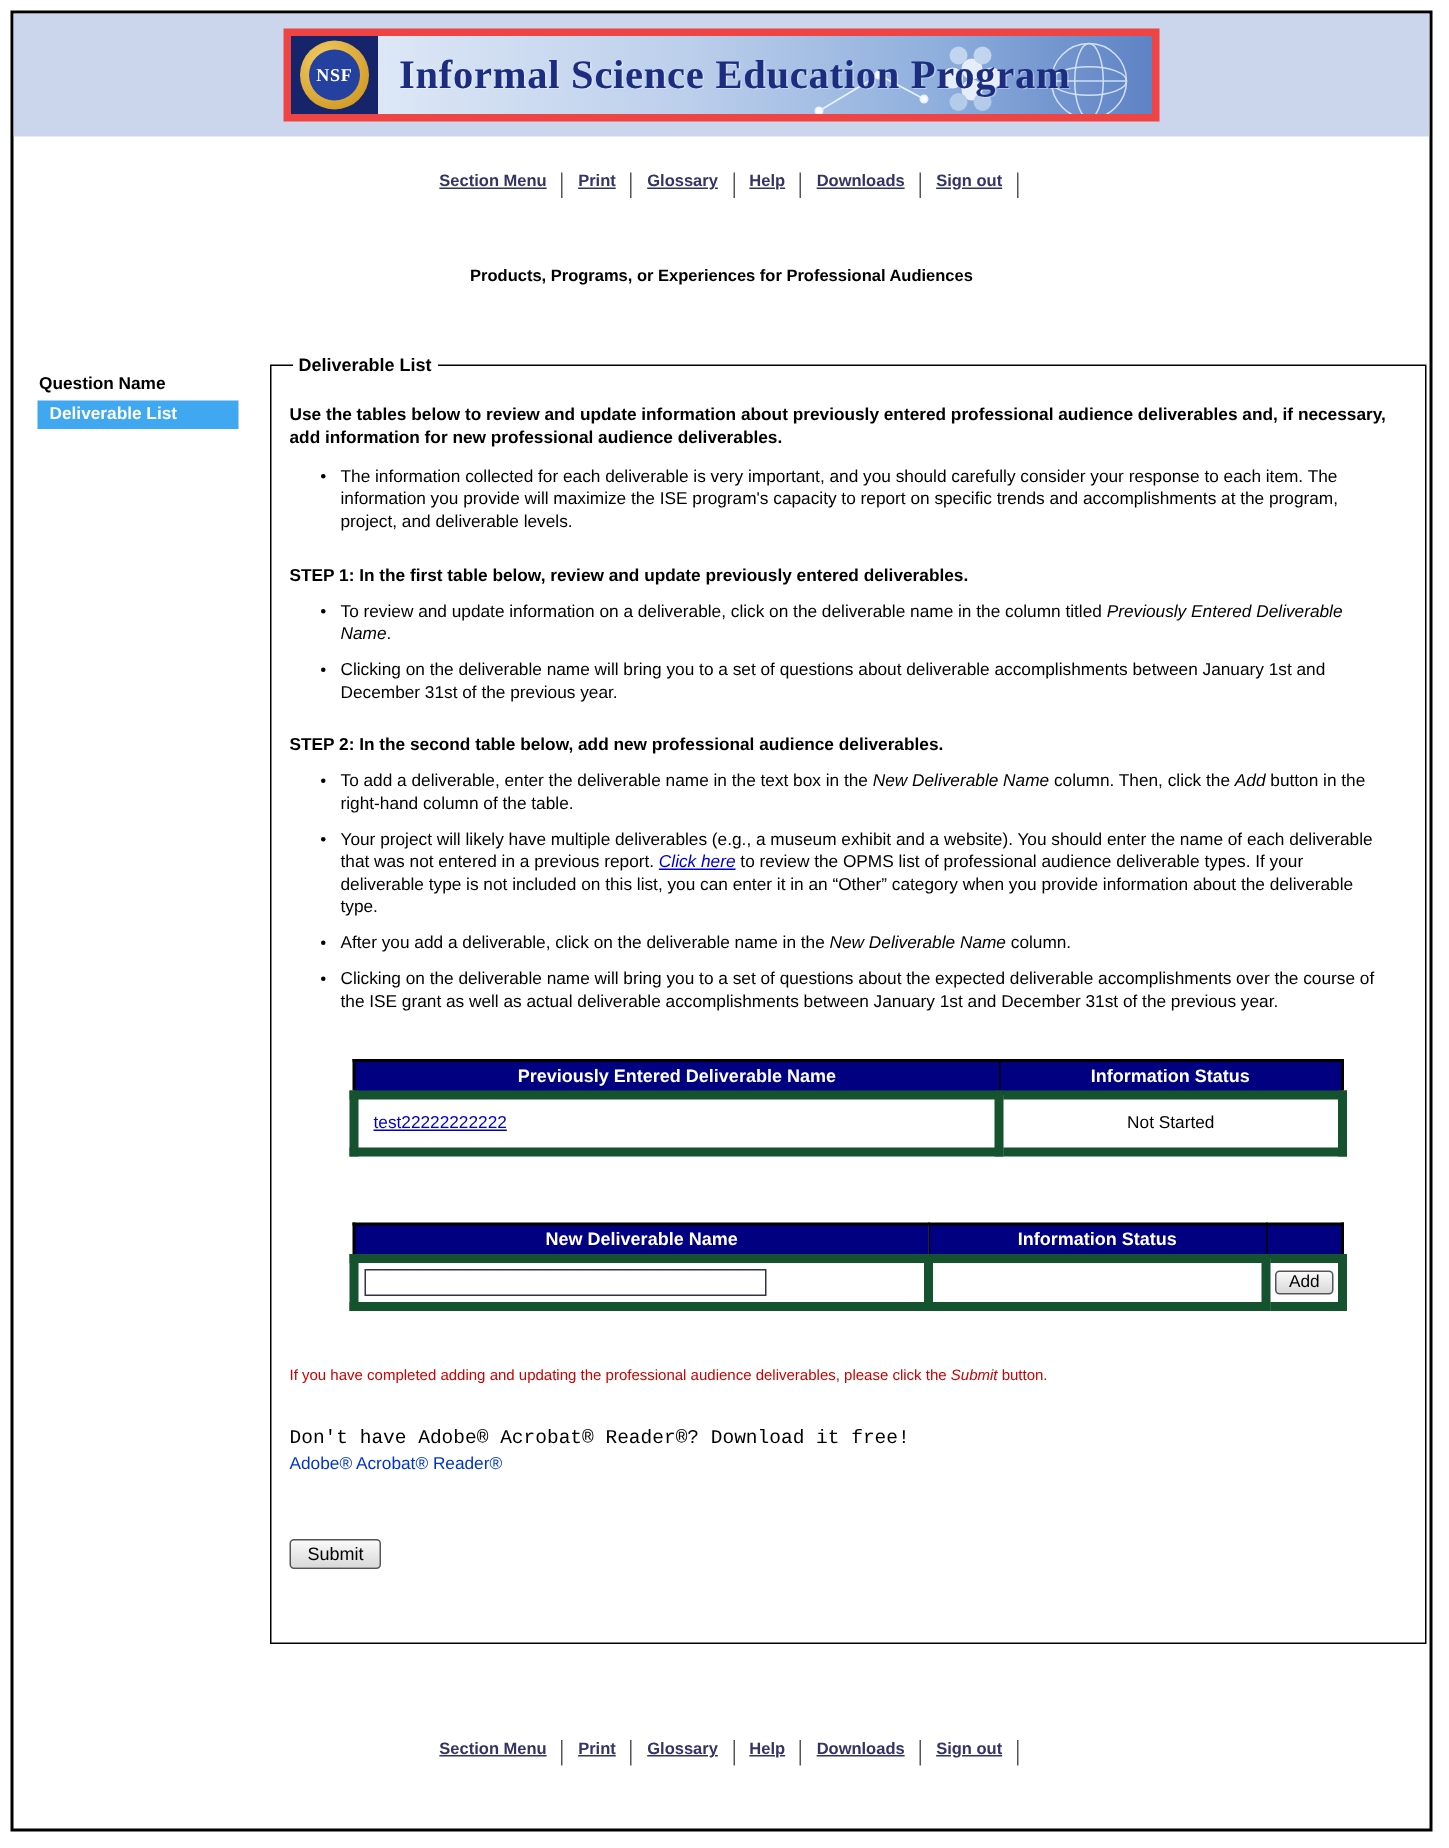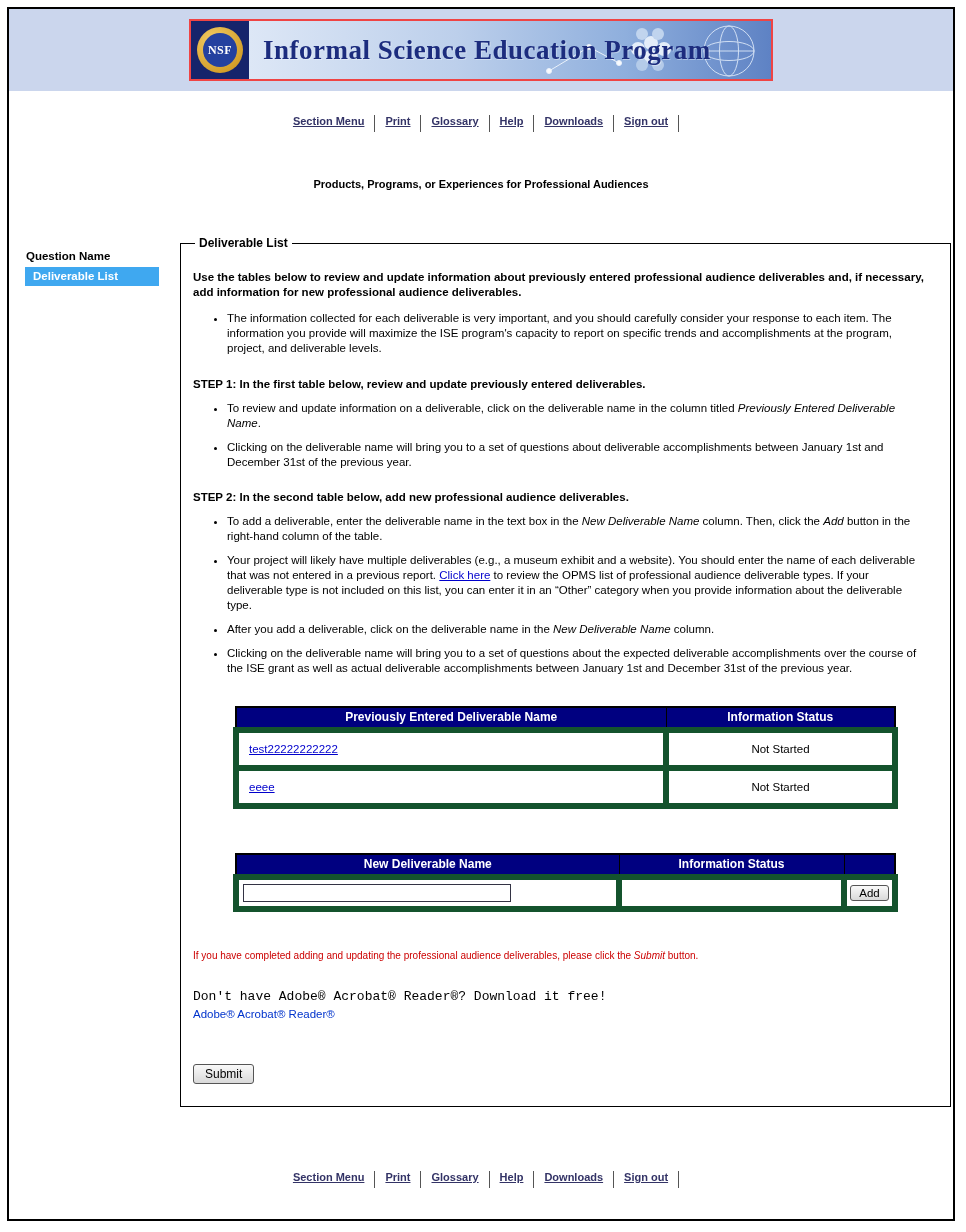--- a/index.html
+++ b/index.html
@@ -1,21 +1,21 @@
 <!DOCTYPE html>
 <html><head>
 <meta charset="utf-8">
 <style>
   * { box-sizing: border-box; }
   body { margin:0; background:#fff; font-family:"Liberation Sans", sans-serif; color:#000; }
   .page { width:948px; height:1214px; margin:7px; border:2px solid #000; background:#fff; overflow:hidden; position:relative; }
 
   
   .banner { height:82px; background:#cbd6ed; display:flex; justify-content:center; align-items:center; }
-  .banner-graphic { width:584px; height:62px; display:flex; position:relative; overflow:hidden; border:2px solid #ef4444; }
+  .banner-graphic { width:584px; height:62px; display:flex; position:relative; overflow:hidden; border:5px solid #ef4444; }
   .nsf-logo { width:58px; height:100%; background:#16246b; display:flex; align-items:center; justify-content:center; flex:none; }
   .nsf-circle { width:46px; height:46px; border-radius:50%; background:radial-gradient(circle at 35% 30%, #f2cc66, #c98f14); display:flex; align-items:center; justify-content:center; }
   .nsf-inner { width:34px; height:34px; border-radius:50%; background:#24419f; display:flex; align-items:center; justify-content:center;
                color:#fff; font-family:"Liberation Serif", serif; font-weight:bold; font-size:12px; letter-spacing:0.5px; }
   .banner-main { flex:1; position:relative; background:linear-gradient(90deg, #dde7f6 0%, #bccfeb 40%, #8fafdd 72%, #5e82c4 100%); }
   .banner-title { position:absolute; left:14px; top:50%; transform:translateY(-50%);
                   font-family:"Liberation Serif", serif; font-weight:bold; font-size:27px; color:#1c2c7e; letter-spacing:0.5px; white-space:nowrap;
                   text-shadow:1px 1px 0 rgba(255,255,255,0.35); }
   .molecules { position:absolute; right:0; top:0; opacity:0.95; pointer-events:none; }
 
@@ -35,21 +35,21 @@
 
   fieldset.main-fieldset { flex:1; margin:0 0 0 21px; border:1px solid #000; padding:6px 18px 22px 10px; min-height:860px; }
   fieldset.main-fieldset legend { font-weight:bold; font-size:12px; padding:0 4px; margin-left:4px; }
 
   .para-bold { font-weight:bold; font-size:11.5px; line-height:1.3; margin:14px 0 0 2px; max-width:750px; }
   ul.bullets { margin:11px 0 0 0; padding-left:36px; font-size:11.5px; line-height:1.3; }
   ul.bullets li { margin-bottom:9px; max-width:700px; }
   ul.bullets li:last-child { margin-bottom:0; }
   .step-heading { font-weight:bold; font-size:11.5px; margin:22px 0 0 2px; }
   .italic { font-style:italic; }
-  a.inline-link { color:#0000cc; text-decoration:underline; cursor:pointer; }
+  a.inline-link { color:#0000cc; text-decoration:underline; cursor:pointer;font-style:italic; }
 
   
   table.deliv-table { border-collapse:collapse; border:2px solid #000; margin:30px 0 0 42px; table-layout:fixed; }
   table.deliv-table th { background:#000080; color:#fff; font-weight:bold; font-size:12px; height:23px; border:1px solid #000; text-align:center; padding:0 4px; }
   table.deliv-table td { border:6px solid #14532d; font-size:11.5px; background:#fff; }
   .col-name { width:430px; } .col-status { width:229px; }
   .col-newname { width:383px; } .col-status2 { width:225px; } .col-add { width:51px; }
   td.cell-name { height:38px; padding-left:10px; vertical-align:middle; }
   td.cell-status { text-align:center; vertical-align:middle; height:38px; }
   table.new-table { margin-top:44px; }
@@ -162,26 +162,20 @@
             <tr>
           <th class="col-name">Previously Entered Deliverable Name</th>
           <th class="col-status">Information Status</th>
         </tr>
         <tr>
           <td class="cell-name">
             <a href="#" class="table-link">test22222222222</a>
           </td>
           <td class="cell-status">Not Started</td>
         </tr>
-        <tr>
-          <td class="cell-name">
-            <a href="#" class="table-link">eeee</a>
-          </td>
-          <td class="cell-status">Not Started</td>
-        </tr>
       </tbody>
         </table>
 
       
       <table class="deliv-table new-table">
         <tbody>
             <tr>
           <th class="col-newname">New Deliverable Name</th>
           <th class="col-status2">Information Status</th>
           <th class="col-add"></th>

